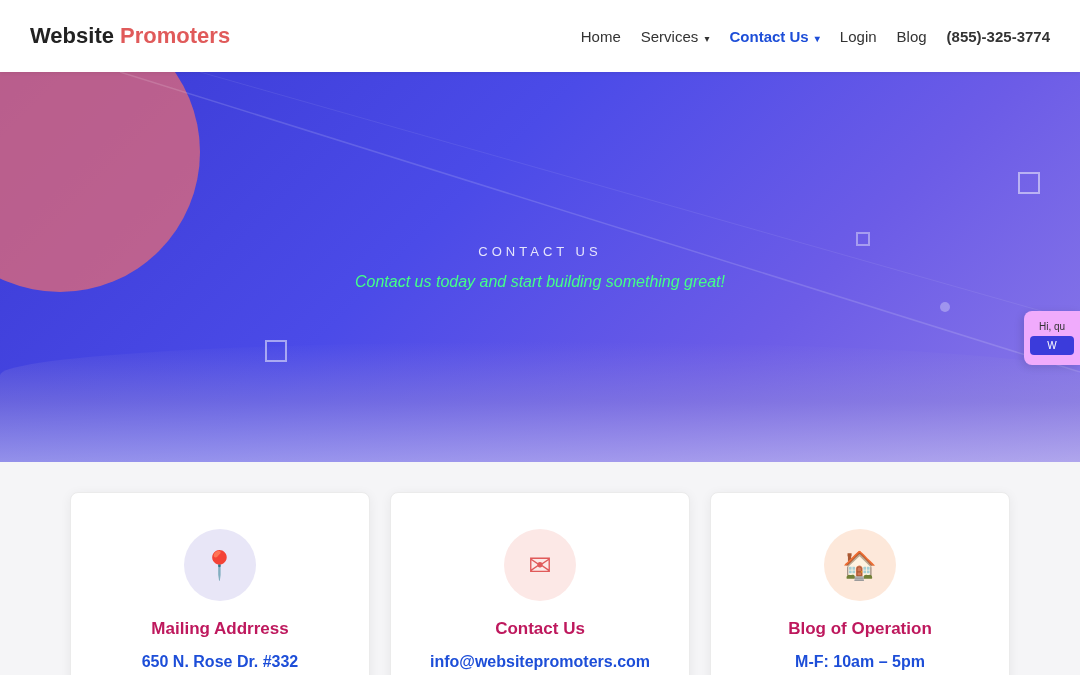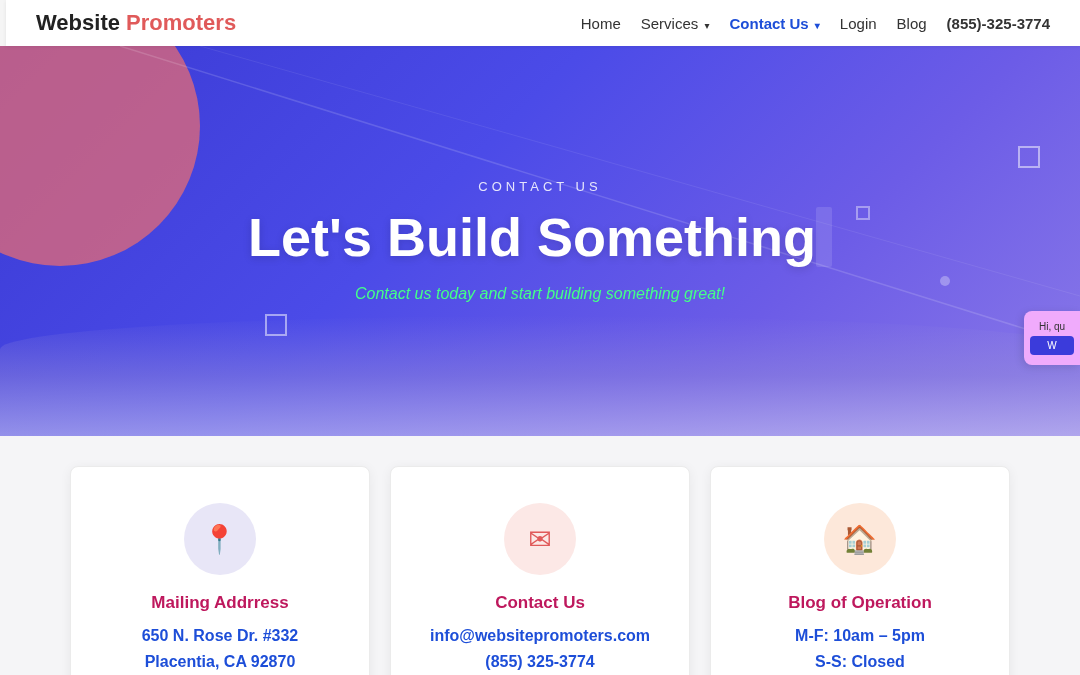--- a/index.html
+++ b/index.html
@@ -4,25 +4,24 @@
   <style>
     * { margin: 0; padding: 0; box-sizing: border-box; }
     body { font-family: Arial, sans-serif; background: #f5f5f5; overflow-x: hidden; }
 
     
     .header {
       background: #fff;
       display: flex;
       align-items: center;
       justify-content: space-between;
-      padding: 10px 30px;
+      padding: 23px 30px;
       box-shadow: 0 1px 4px rgba(0,0,0,0.08);
       position: relative;
       z-index: 10;
-      margin-left: 6px;
     }
     .logo {
       font-size: 22px;
       font-weight: 700;
     }
     .logo-website { color: #222; }
     .logo-promoters { color: #e05a5a; }
     .nav {
       display: flex;
       align-items: center;
@@ -227,23 +226,20 @@
   </svg>
 
   <div class="hero-wave"></div>
   <div class="hero-square-1"></div>
   <div class="hero-square-2"></div>
   <div class="hero-square-3"></div>
   <div class="hero-dot"></div>
 
   <div class="hero-content">
     <p class="hero-eyebrow">CONTACT US</p>
-    <h1 class="hero-title">
-      <span>Let's Build Something</span><span class="hero-title-highlight"> </span>
-    </h1>
     <p class="hero-subtitle">Contact us today and start building something great!</p>
   </div>
 </section>
 
 <section class="cards-section">
   <div class="card-wrapper">
     <div class="card-icon-circle purple">📍</div>
     <h3 class="card-title">Mailing Addrress</h3>
     <p class="card-text">650 N. Rose Dr. #332<br>Placentia, CA 92870</p>
   </div>

